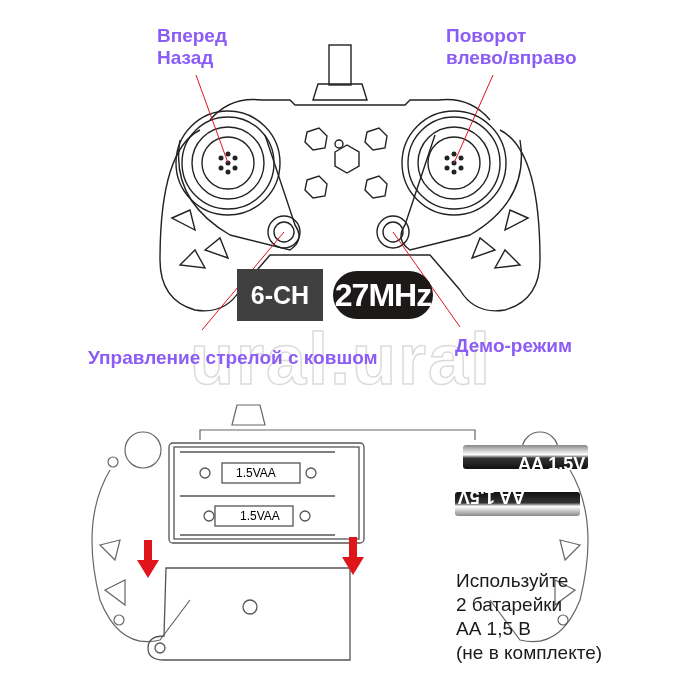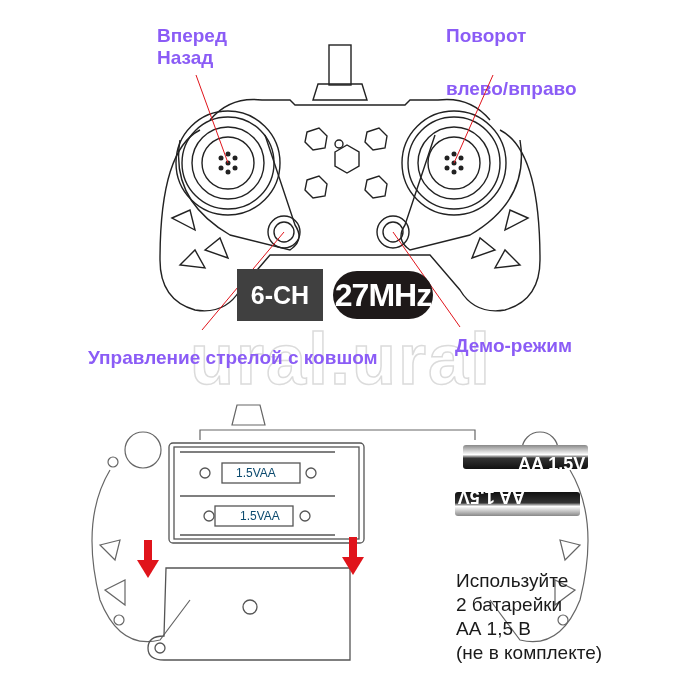--- a/index.html
+++ b/index.html
@@ -3,31 +3,31 @@
 <meta charset="utf-8">
 <style>
   html,body{margin:0;padding:0;background:#fff;}
   body{width:700px;height:700px;position:relative;overflow:hidden;font-family:"Liberation Sans",sans-serif;color:#1a1a1a;}
   .lbl{position:absolute;font-weight:bold;font-size:19px;line-height:24px;color:#8b5cf6;white-space:nowrap;}
   .lbl-norm{position:absolute;font-weight:normal;font-size:19px;line-height:24px;color:#1a1a1a;white-space:nowrap;}
   svg{position:absolute;left:0;top:0;}
   .badge6{position:absolute;left:237px;top:269px;width:86px;height:52px;background:#404040;color:#fff;font-weight:bold;font-size:25px;display:flex;align-items:center;justify-content:center;}
   .badge27{position:absolute;left:333px;top:271px;width:100px;height:48px;background:#1e1919;color:#fff;font-weight:bold;font-size:32px;border-radius:26px;display:flex;align-items:center;justify-content:center;letter-spacing:-1px;}
   .watermark{position:absolute;left:190px;top:318px;font-size:72px;font-weight:bold;color:#fff;-webkit-text-stroke:1.5px #d8d8d8;letter-spacing:2px;opacity:0.9;}
-  .battlbl{position:absolute;font-size:12px;color:#0c4a6e;font-family:"Liberation Sans",sans-serif;}
+  .battlbl{position:absolute;font-size:12px;color:#000000;font-family:"Liberation Sans",sans-serif;}
   .bat{position:absolute;height:24px;background:linear-gradient(#888,#fff 40%,#333 55%,#111);border-radius:3px;}
   .battext{position:absolute;color:#fff;font-weight:bold;font-size:18px;}
 </style>
 </head>
 <body>
 
 <div class="lbl" style="left:157px;top:24px;">Вперед</div>
 <div class="lbl" style="left:157px;top:46px;">Назад</div>
 <div class="lbl" style="left:446px;top:24px;">Поворот</div>
-<div class="lbl" style="left:446px;top:46px;margin-top:31px;">влево/вправо</div>
+<div class="lbl" style="left:446px;top:46px;">влево/вправо</div>
 
 <svg width="700" height="700">
   <g fill="none" stroke="#222" stroke-width="1.4">
 
     <rect x="329" y="45" width="22" height="40"></rect>
     <path d="M313 100 L318 84 L362 84 L367 100 Z"></path>
 
     <path d="M210 120 Q230 96 262 100 L290 100 L295 105 L405 105 L410 100 L438 100 Q470 96 490 120"></path>
 
     <path d="M200 130 Q160 150 160 260 Q160 300 195 310 Q225 315 240 290 L270 255 L430 255 L460 290 Q475 315 505 310 Q540 300 540 260 Q540 150 500 130"></path>

